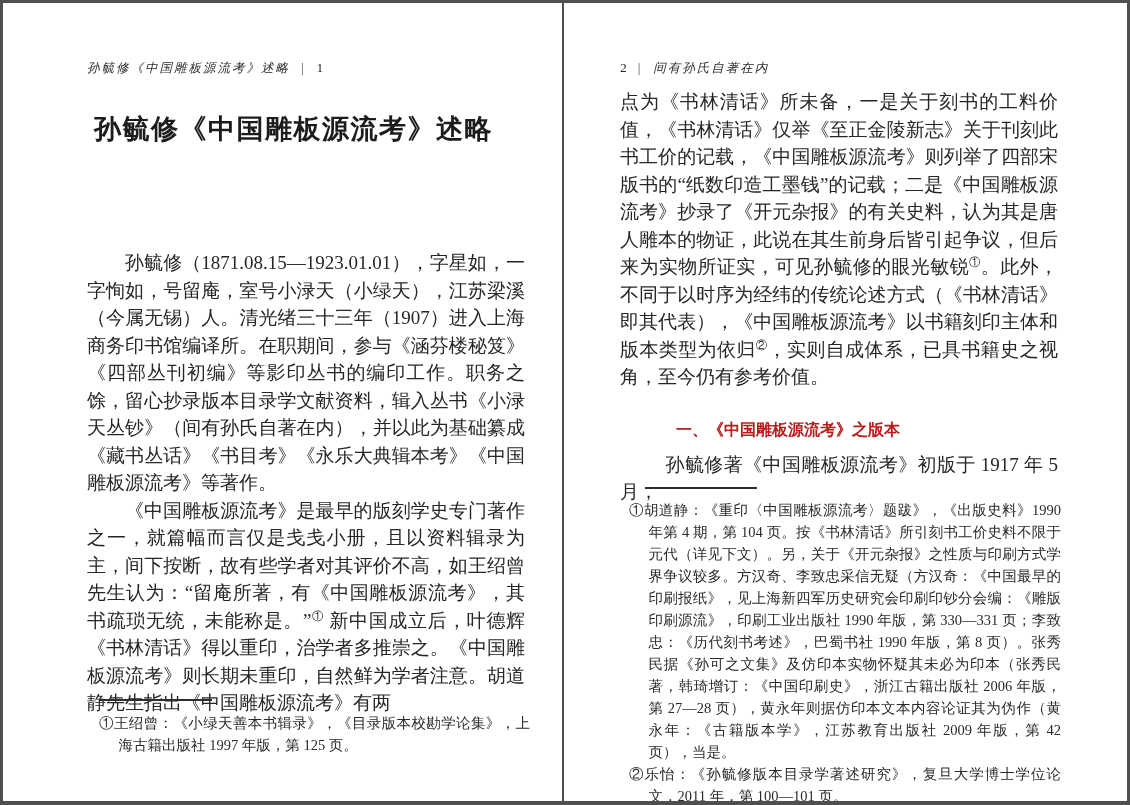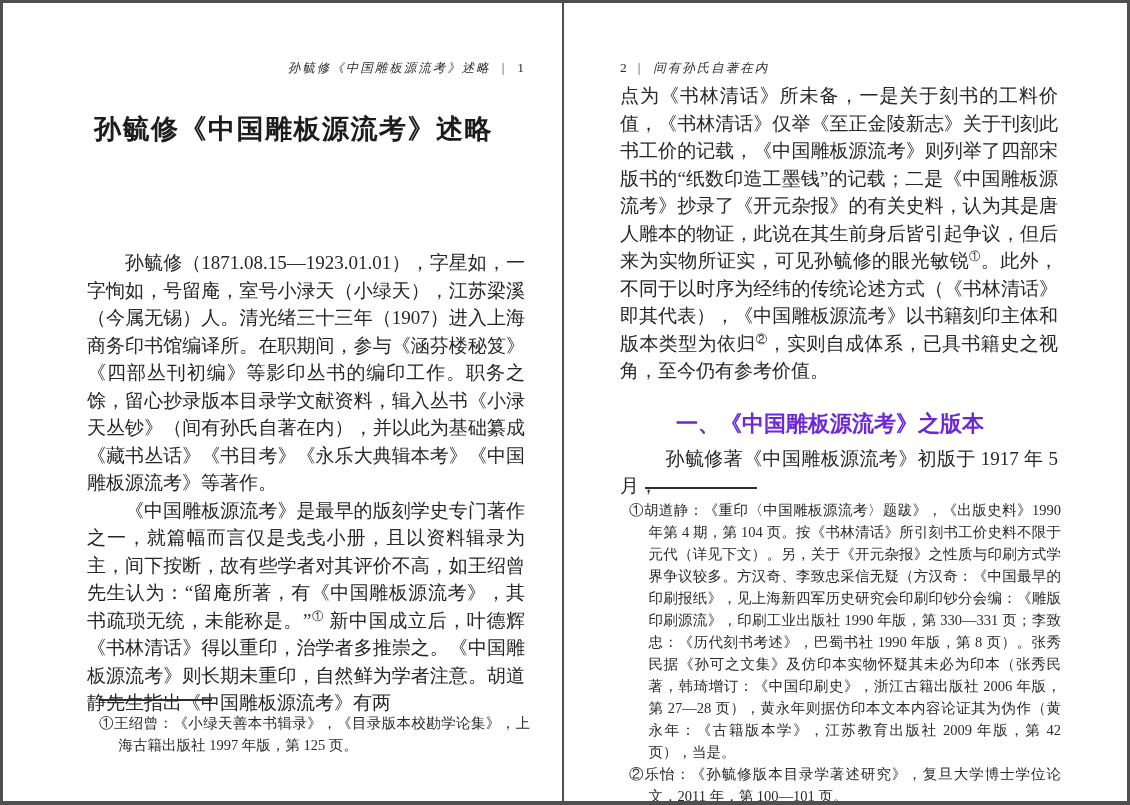--- a/index.html
+++ b/index.html
@@ -19,48 +19,48 @@
     background:#4f4f4f;
   }
   .running-head{
     position:absolute;top:57px;
     font-size:12.5px;letter-spacing:2px;color:#2b2b2b;
     white-space:nowrap;
   }
   .rh-title{font-style:italic;}
   .rh-sep{font-style:normal;margin:0 11px;color:#444;font-size:13px;}
   .rh-num{font-style:normal;font-size:13.5px;letter-spacing:0;}
-  .rh-left{left:84px;width:437px;text-align:right;}
+  .rh-left{left:84px;width:437px;text-align:left;}
   .rh-right{left:617px;width:438px;text-align:left;}
   .article-title{
     position:absolute;left:91px;top:108px;margin:0;
     font-size:27px;font-weight:700;letter-spacing:1.5px;
     color:#1c1c1c;white-space:nowrap;
   }
   .body-text{
     position:absolute;
     font-size:19px;line-height:27.5px;
     text-align:justify;
     color:#262626;
   }
   .left-body{left:84px;top:246px;width:438px;}
-  .right-body{left:617px;top:79px;width:438px;}
+  .right-body{left:617px;top:85px;width:438px;}
   .para{margin:0;}
   .para.indent{text-indent:2em;}
   .para.continuation{text-indent:0;}
   sup{
     font-size:0.6em;
     vertical-align:super;
     line-height:0;
   }
   .section-heading{
     margin:25px 0 0 0;
     padding-left:56px;
     font-family:"Liberation Sans","DejaVu Sans",sans-serif;
-    font-size:22px;font-weight:700;color:#6d28d9;
+    font-size:16px;font-weight:700;color:#b91c1c;
     line-height:28px;
     text-indent:0;
   }
   .after-heading{margin-top:7px;text-indent:2.4em;}
   .fn-rule{
     position:absolute;height:2px;background:#2e2e2e;width:112px;
   }
   .rule-left{left:97px;top:696px;}
   .rule-right{left:642px;top:484px;}
   .footnotes{

